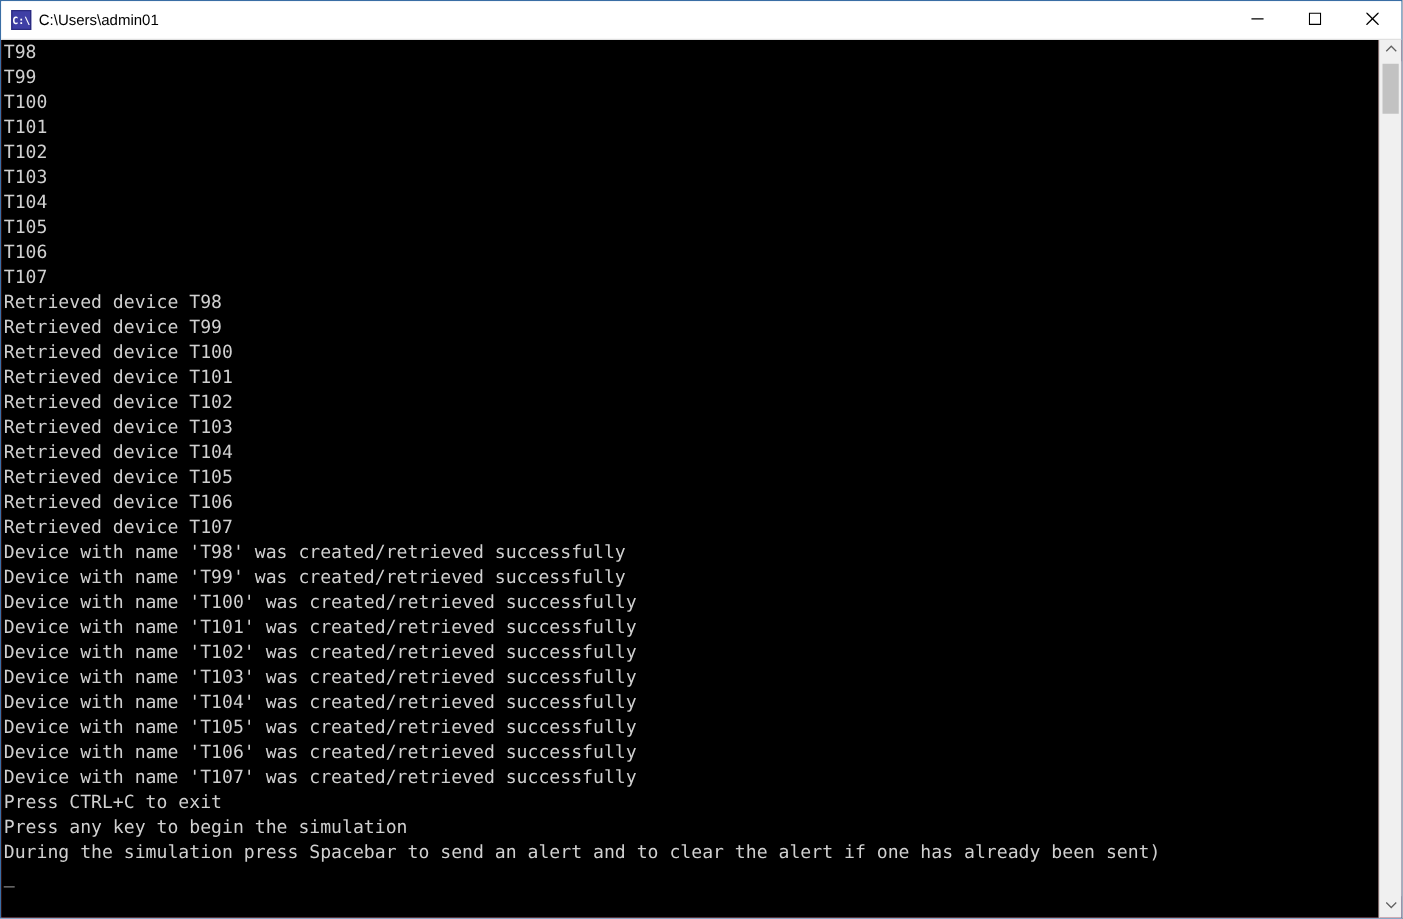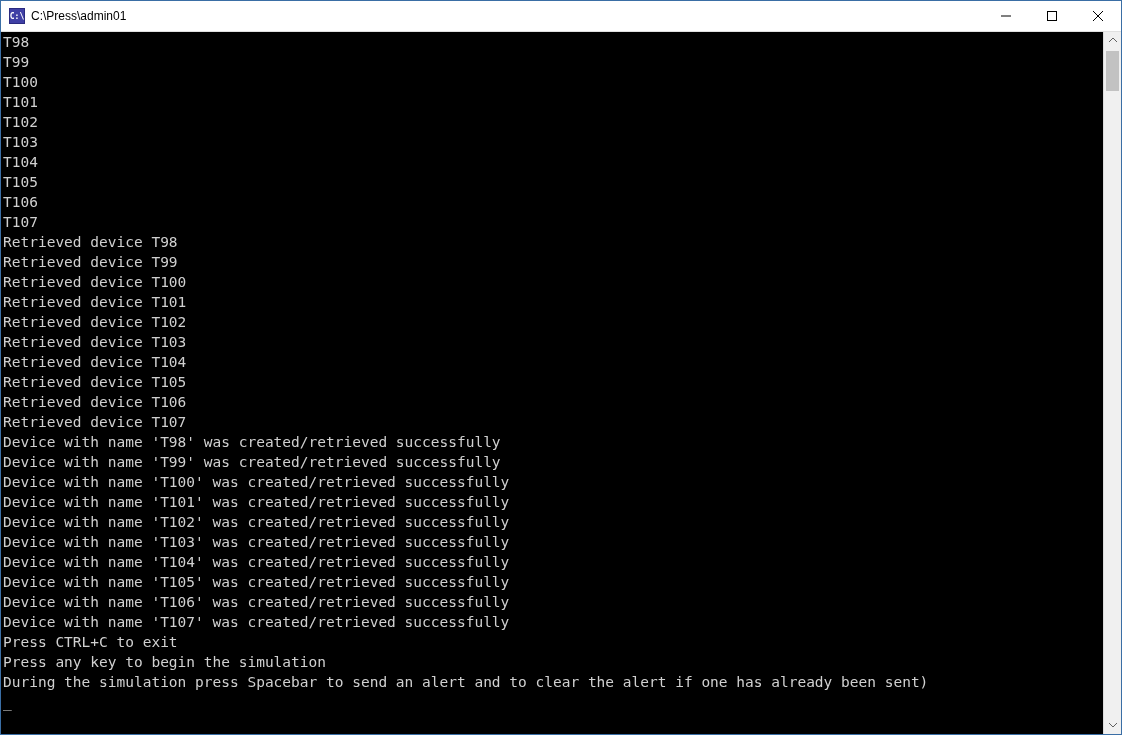--- a/index.html
+++ b/index.html
@@ -118,21 +118,21 @@
 </style>
 </head>
 <body>
 
 <div class="window">
 
   <div class="titlebar">
     <div class="app-icon">
       <span>C:\</span>
     </div>
-    <div class="title-text">C:\Press\admin01</div>
+    <div class="title-text">C:\Users\admin01</div>
     <div class="spacer"></div>
     <div class="win-controls">
       <div class="win-btn">
         <span>
           <svg viewBox="0 0 10 10">
               <line x1="0" y1="5" x2="10" y2="5" stroke="currentColor" stroke-width="1"></line>
             </svg>
         </span>
       </div>
       <div class="win-btn">

